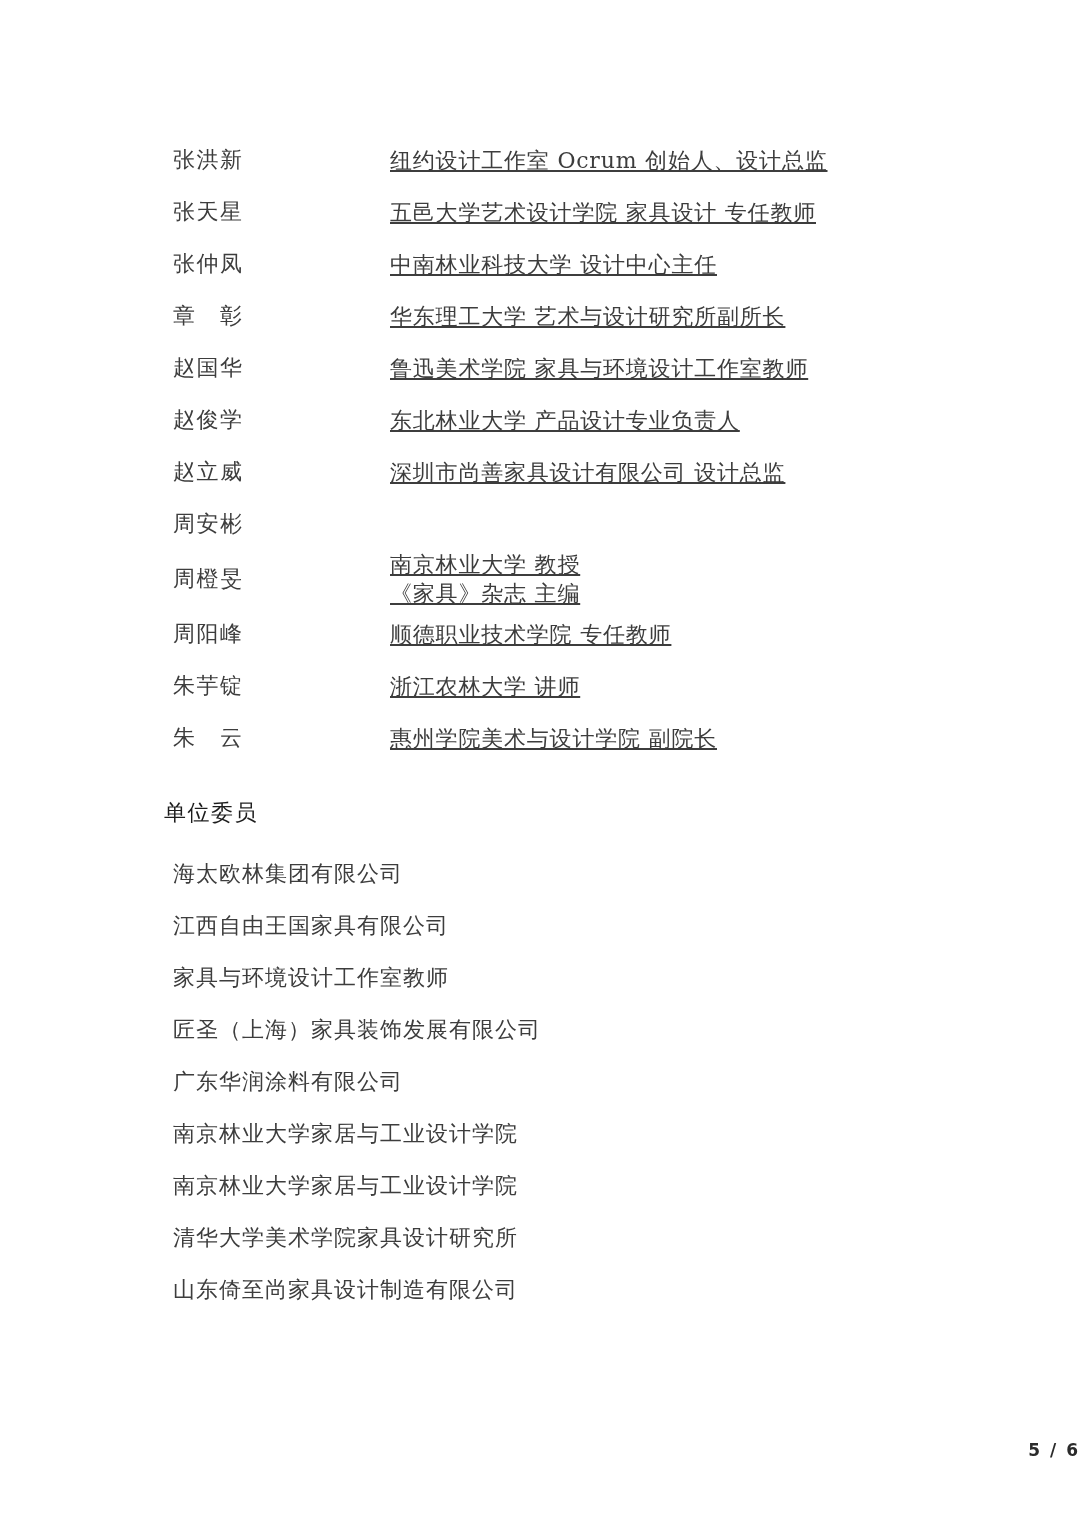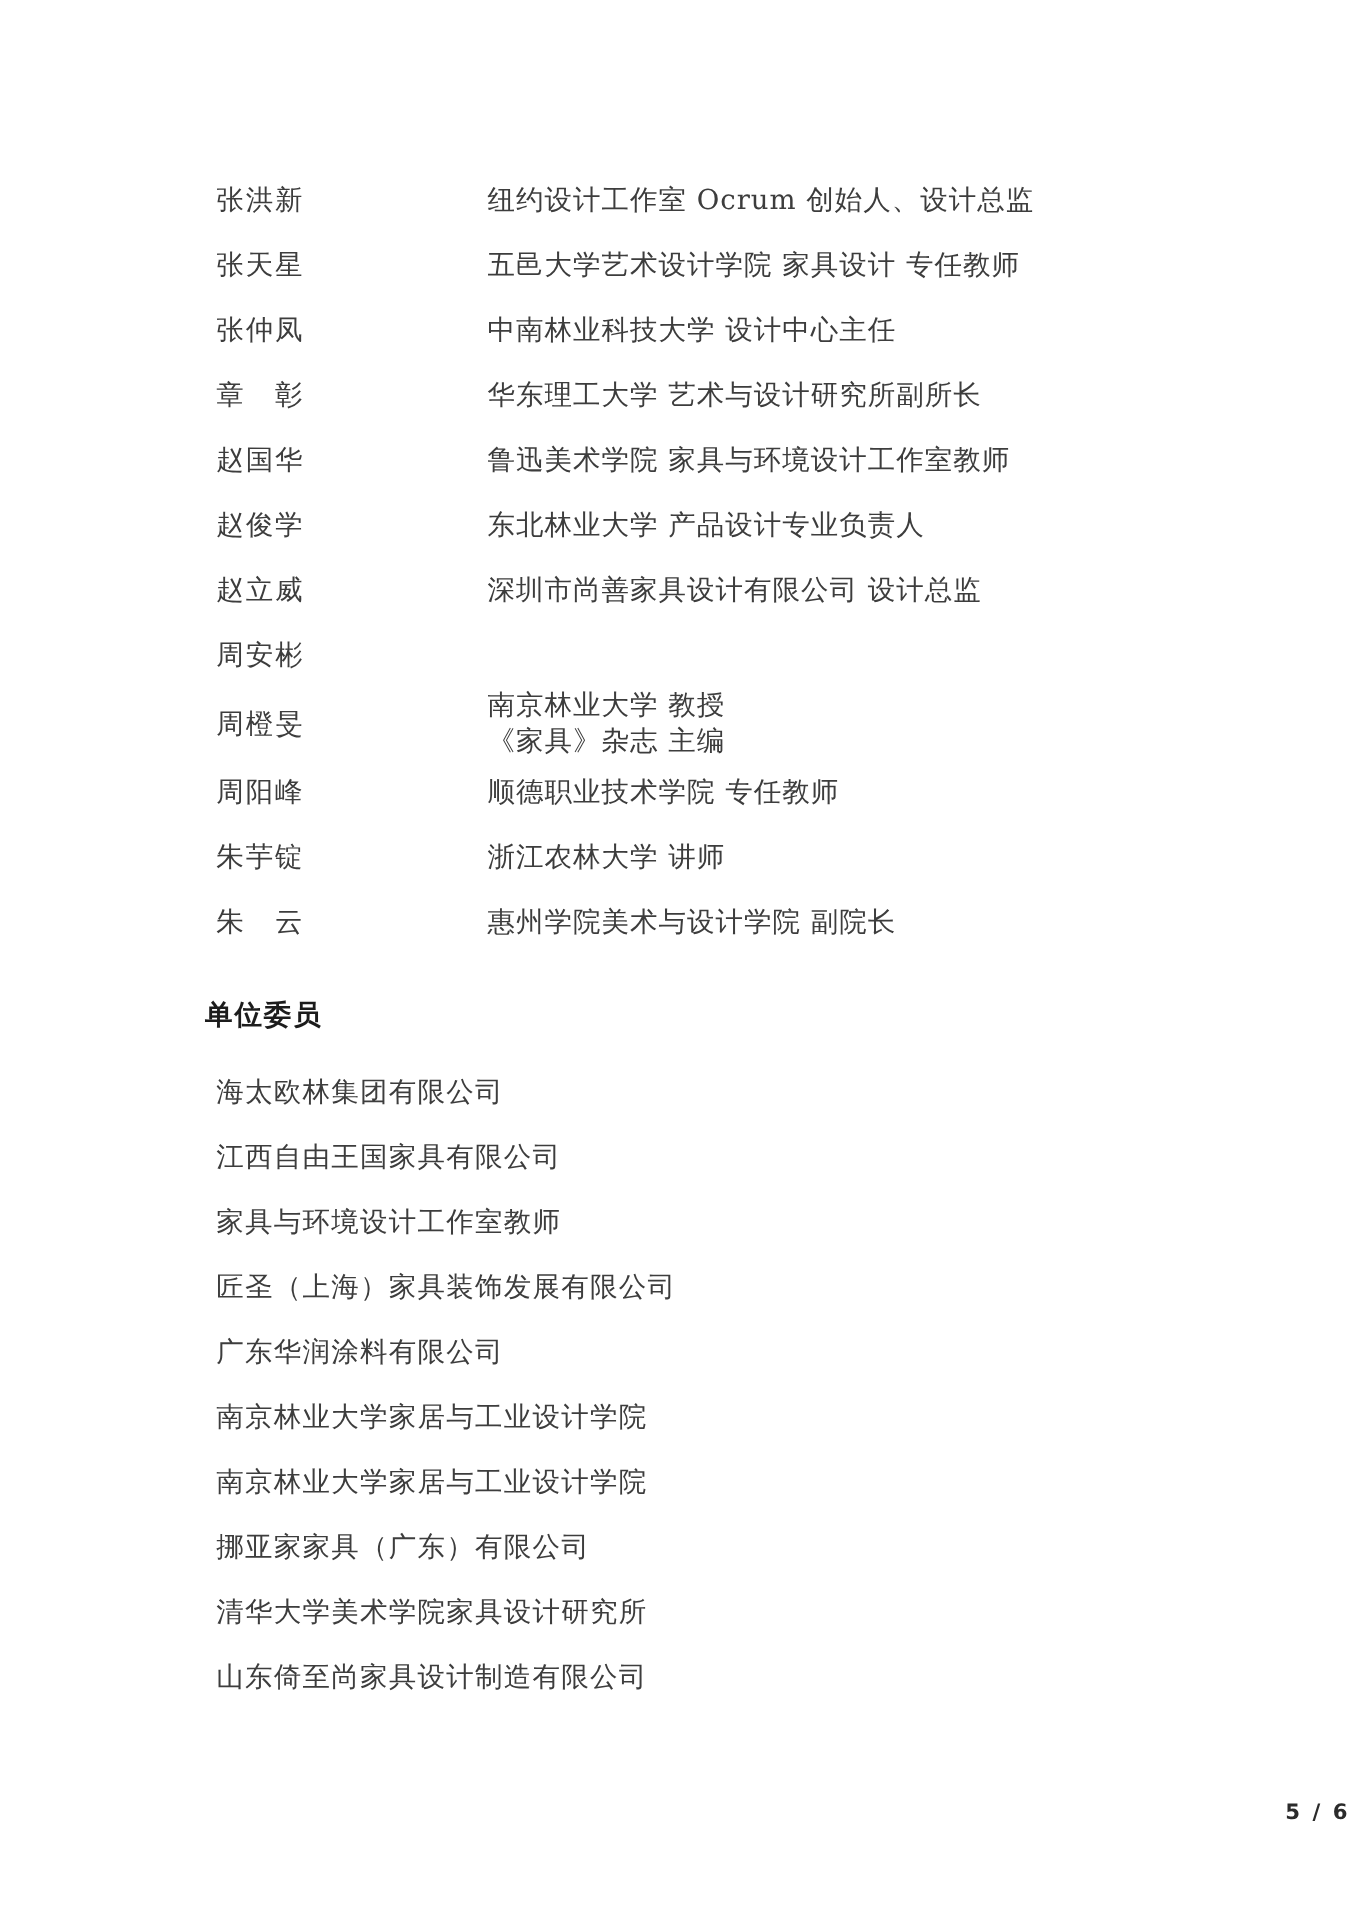--- a/index.html
+++ b/index.html
@@ -31,26 +31,27 @@
     width: 217px;
     flex: 0 0 217px;
     letter-spacing: 1.5px;
     white-space: pre;
   }
   .member-affiliation { flex: 1; }
   .affiliation-line {
     line-height: 29px;
     letter-spacing: 0.8px;
     white-space: pre;
+    text-decoration: underline;
   }
   .section-heading {
     margin-top: 37px;
     margin-left: -9px;
     font-family: "DejaVu Sans", "Liberation Sans", sans-serif;
-    font-weight: bold;
+    font-weight: normal;
     font-size: 22px;
     color: #1c1c1c;
     letter-spacing: 1.5px;
     line-height: 23px;
   }
   .company-list { margin-top: 24px; }
   .company-row {
     display: flex;
     align-items: center;
     min-height: 52px;
@@ -150,19 +151,18 @@
       </div>
     <div class="section-heading">单位委员</div>
     <div class="company-list">
         <div class="company-row">海太欧林集团有限公司</div>
         <div class="company-row">江西自由王国家具有限公司</div>
         <div class="company-row">家具与环境设计工作室教师</div>
         <div class="company-row">匠圣（上海）家具装饰发展有限公司</div>
         <div class="company-row">广东华润涂料有限公司</div>
         <div class="company-row">南京林业大学家居与工业设计学院</div>
         <div class="company-row">南京林业大学家居与工业设计学院</div>
-        <div class="company-row">挪亚家家具（广东）有限公司</div>
         <div class="company-row">清华大学美术学院家具设计研究所</div>
         <div class="company-row">山东倚至尚家具设计制造有限公司</div>
       </div>
   </div>
   <div class="footer-page-number">5 / 6</div>
 </div>
 
 </body></html>

